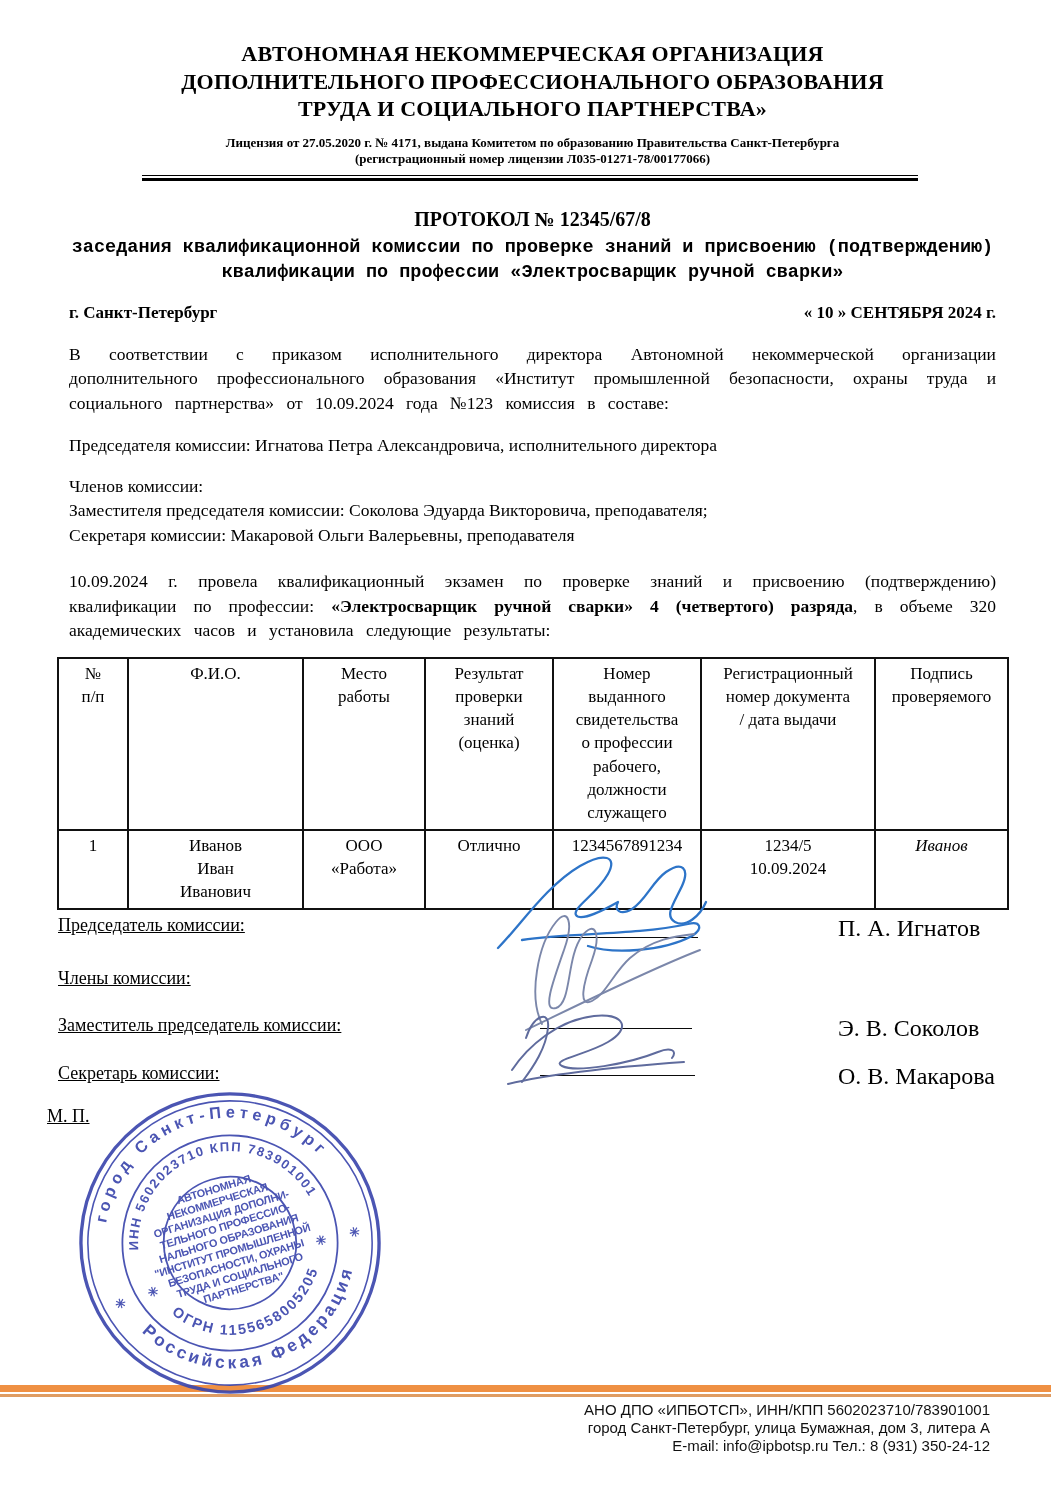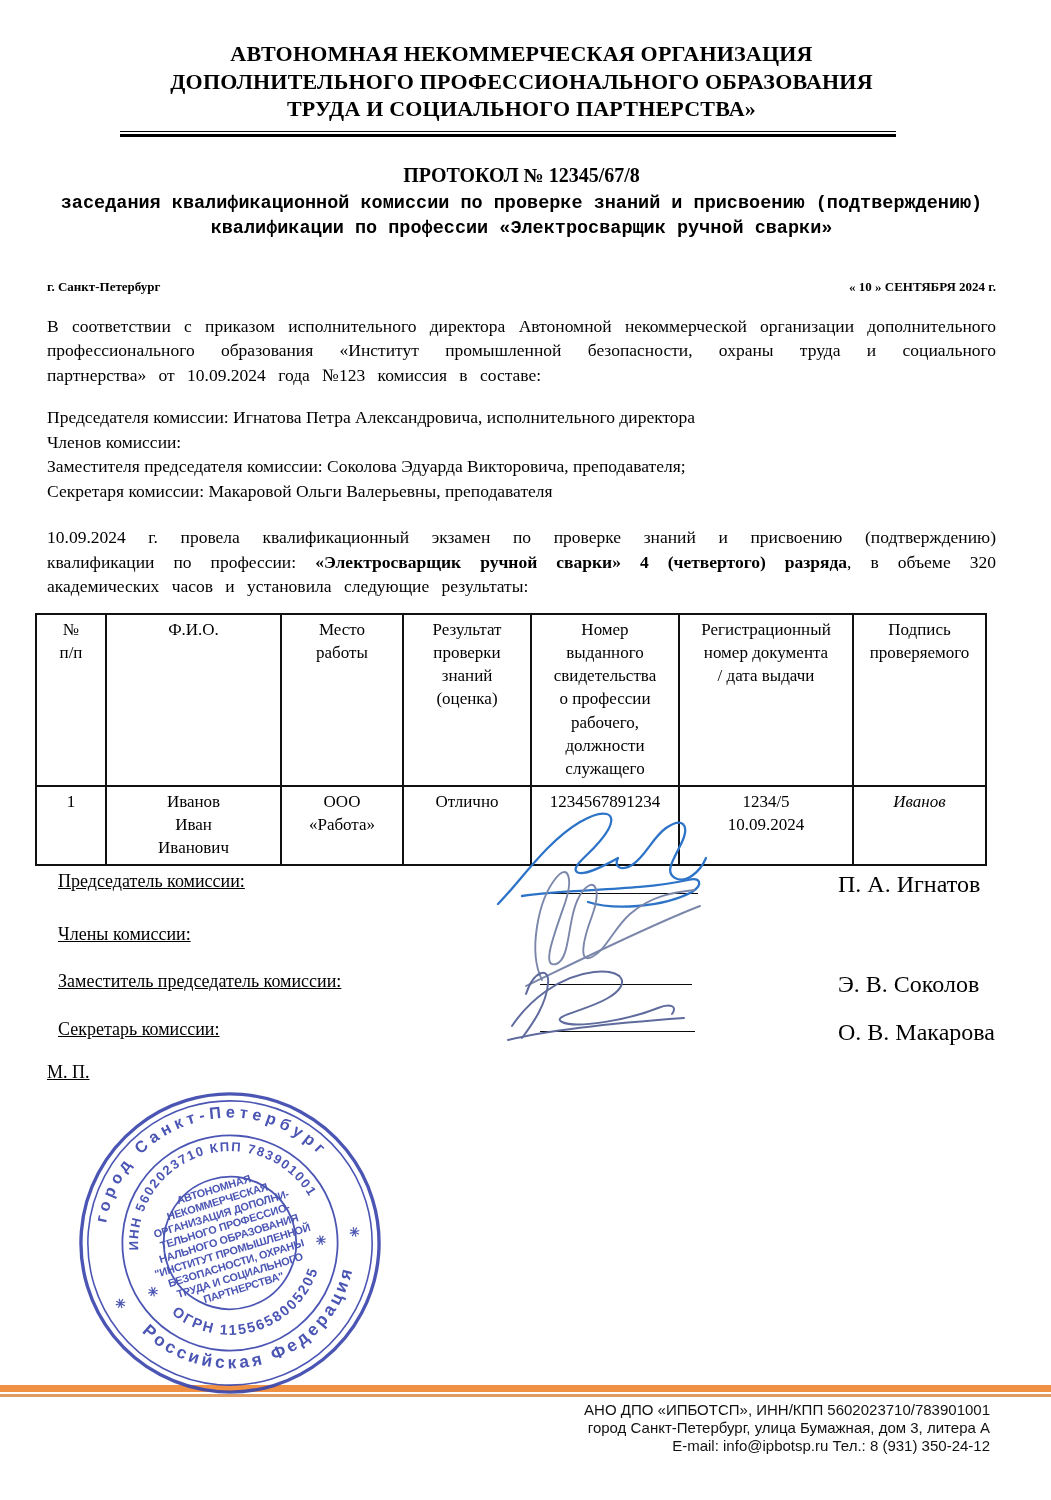--- a/index.html
+++ b/index.html
@@ -1,44 +1,44 @@
 <!DOCTYPE html>
 <html><head>
 <meta charset="utf-8">
 <style>
   html,body { margin:0; padding:0; background:#fff; }
   .page {
     position:relative; width:1051px; height:1500px; background:#ffffff;
     font-family:"Liberation Serif", serif; color:#000; overflow:hidden;
   }
-  .content { padding:0 55px 0 47px; }
+  .content { padding:0 55px 0 69px; }
 
   
   .org-name { margin-top:40px; text-align:center; font-weight:bold;
               font-size:22px; line-height:27.5px; letter-spacing:0.2px; }
   .license  { margin-top:12px; text-align:center; font-weight:bold;
               font-size:13px; line-height:16px; }
   .head-rule { margin-left:73px; margin-top:8px; width:776px; }
   .rule-thin  { height:1.5px; background:#000; }
   .rule-gap   { height:2px; }
   .rule-thick { height:2.6px; background:#000; }
 
   
   .protocol-title { margin-top:27px; text-align:center; font-weight:bold; font-size:20px; }
   .protocol-sub   { margin-top:4px; text-align:center; font-weight:bold;
                     font-size:18.5px; line-height:25px;font-family:Liberation Mono, monospace; }
-  .city-date { margin-top:38px; display:flex; justify-content:space-between;
-               font-weight:bold; font-size:13px; }
+  .city-date { margin-top:18px; display:flex; justify-content:space-between;
+               font-weight:bold; font-size:17px; }
 
   
   .para { font-size:17.5px; line-height:24.5px; }
   .p-just { text-align:justify; word-spacing:8px; }
   .p1 { margin-top:19px; }
   .p2 { margin-top:18px; }
-  .p3 { }
+  .p3 { margin-top:16px; }
   .p4 { margin-top:22px; }
 
   
   table.results { border-collapse:collapse; table-layout:fixed;
                   width:950px; margin-left:-12px; margin-top:14px; }
   table.results th, table.results td {
     border:2px solid #111; vertical-align:top; font-weight:normal;
     font-size:17px; line-height:23.3px; padding:3px 4px 4px;
     white-space:pre-line; text-align:center; overflow:hidden;
   }
@@ -77,20 +77,24 @@
 
 <div class="page">
   <div class="content">
 
     <div class="org-name">
       <div>АВТОНОМНАЯ НЕКОММЕРЧЕСКАЯ ОРГАНИЗАЦИЯ</div>
       <div>ДОПОЛНИТЕЛЬНОГО ПРОФЕССИОНАЛЬНОГО ОБРАЗОВАНИЯ</div>
       <div>ТРУДА И СОЦИАЛЬНОГО ПАРТНЕРСТВА»</div>
     </div>
 
+    <div class="license">
+      <div>Лицензия от 27.05.2020 г. № 4171, выдана Комитетом по образованию Правительства Санкт-Петербурга</div>
+      <div>(регистрационный номер лицензии Л035-01271-78/00177066)</div>
+    </div>
 
     <div class="head-rule">
       <div class="rule-thin"></div>
       <div class="rule-gap"></div>
       <div class="rule-thick"></div>
     </div>
 
     <div class="protocol-title">ПРОТОКОЛ № 12345/67/8</div>
     <div class="protocol-sub">
       <div>заседания квалификационной комиссии по проверке знаний и присвоению (подтверждению)</div>

